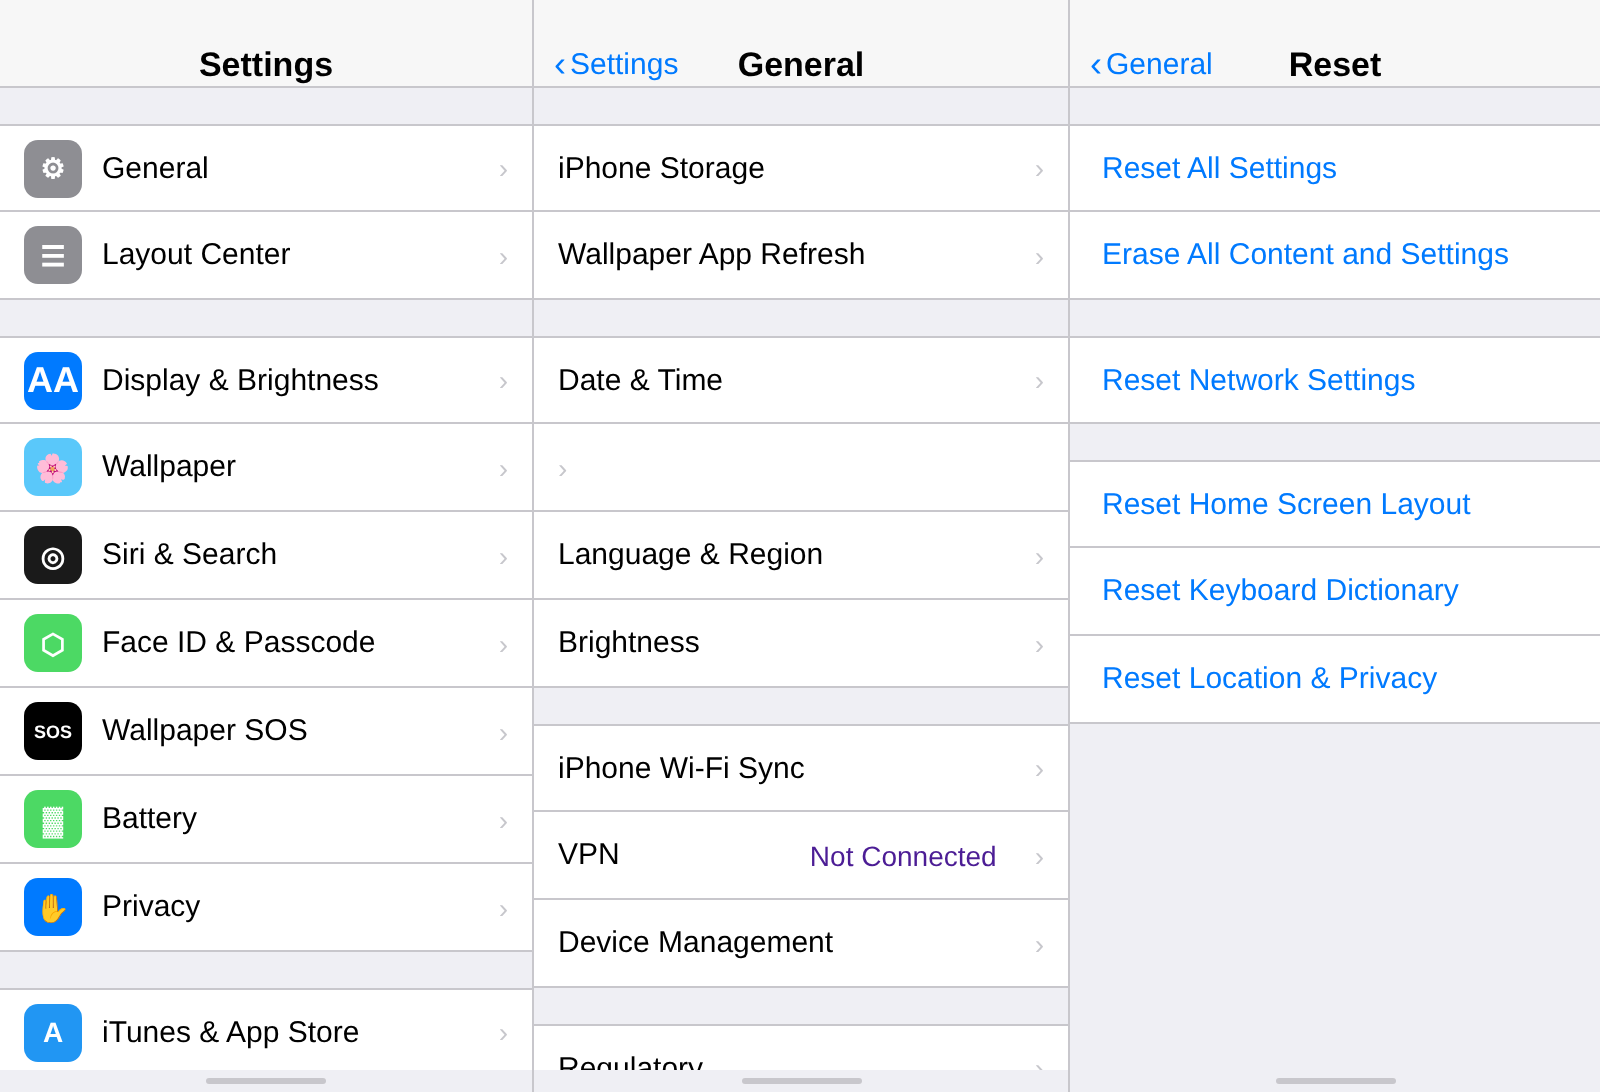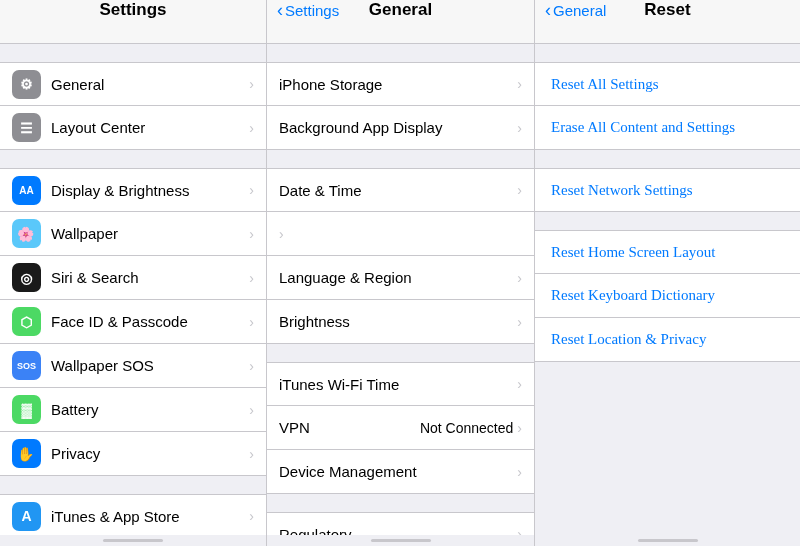--- a/index.html
+++ b/index.html
@@ -40,21 +40,21 @@
       flex: 1;
       border-right: none;
     }
 
     
     .panel-header {
       background: #f7f7f7;
       border-bottom: 1px solid #c8c7cc;
       height: 44px;
       display: flex;
-      align-items: flex-start;
+      align-items: flex-end;
       justify-content: center;
       position: relative;
       flex-shrink: 0;
     }
 
     .panel-header-title {
       font-size: 17px;
       font-weight: 600;
       color: #000;
     }
@@ -119,40 +119,39 @@
     }
 
     .list-item-label {
       flex: 1;
       font-size: 15px;
       color: #000;
     }
 
     .list-item-value {
       font-size: 14px;
-      color: #000000;
-      margin-right: 4px;
+      color: #4c1d95;
+      margin-right: 19px;
     }
 
     .chevron-right {
       color: #c7c7cc;
       font-size: 14px;
       flex-shrink: 0;
     }
 
     
     .reset-link-item {
       background: #fff;
       border-bottom: 1px solid #c8c7cc;
       height: 44px;
       display: flex;
       align-items: center;
       padding: 0 16px;
       cursor: pointer;
-      font-family: Liberation Serif, serif;
     }
 
     .reset-link-item:first-child {
       border-top: 1px solid #c8c7cc;
     }
 
     .reset-link-label {
       font-size: 15px;
       color: #007aff;
     }
@@ -186,41 +185,41 @@
           </div>
           <div class="list-item">
             <div class="list-item-icon" style="background: rgb(142, 142, 147); color: rgb(255, 255, 255); font-size: 14px; font-weight: bold;">☰</div>
             <span class="list-item-label">Layout Center</span>
             <span class="chevron-right">›</span>
           </div>
         </div>
         <div class="list-section-gap"></div>
         <div class="list-group">
           <div class="list-item">
-            <div class="list-item-icon" style="background: rgb(0, 122, 255); color: rgb(255, 255, 255); font-size: 10px; font-weight: bold;">AA</div>
+            <div class="list-item-icon" style="background: rgb(0, 122, 255); color: rgb(255, 255, 255); font-size: 18px; font-weight: bold;">AA</div>
             <span class="list-item-label">Display &amp; Brightness</span>
             <span class="chevron-right">›</span>
           </div>
           <div class="list-item">
             <div class="list-item-icon" style="background: rgb(90, 200, 250); color: rgb(255, 255, 255); font-size: 14px; font-weight: bold;">🌸</div>
             <span class="list-item-label">Wallpaper</span>
             <span class="chevron-right">›</span>
           </div>
           <div class="list-item">
             <div class="list-item-icon" style="background: rgb(26, 26, 26); color: rgb(255, 255, 255); font-size: 14px; font-weight: bold;">◎</div>
             <span class="list-item-label">Siri &amp; Search</span>
             <span class="chevron-right">›</span>
           </div>
           <div class="list-item">
             <div class="list-item-icon" style="background: rgb(76, 217, 100); color: rgb(255, 255, 255); font-size: 14px; font-weight: bold;">⬡</div>
             <span class="list-item-label">Face ID &amp; Passcode</span>
             <span class="chevron-right">›</span>
           </div>
           <div class="list-item">
-            <div class="list-item-icon" style="background: #3b82f6; color: rgb(255, 255, 255); font-size: 9px; font-weight: bold;">SOS</div>
+            <div class="list-item-icon" style="background: #000000; color: rgb(255, 255, 255); font-size: 9px; font-weight: bold;">SOS</div>
             <span class="list-item-label">Wallpaper SOS</span>
             <span class="chevron-right">›</span>
           </div>
           <div class="list-item">
             <div class="list-item-icon" style="background: rgb(76, 217, 100); color: rgb(255, 255, 255); font-size: 14px; font-weight: bold;">▓</div>
             <span class="list-item-label">Battery</span>
             <span class="chevron-right">›</span>
           </div>
           <div class="list-item">
             <div class="list-item-icon" style="background: rgb(0, 122, 255); color: rgb(255, 255, 255); font-size: 14px; font-weight: bold;">✋</div>
@@ -249,21 +248,21 @@
       <span class="panel-header-title">General</span>
     </div>
     <div class="list-content" id="mid-list">
         <div class="list-section-gap"></div>
         <div class="list-group">
           <div class="list-item">
             <span class="list-item-label">iPhone Storage</span>
             <span class="chevron-right">›</span>
           </div>
           <div class="list-item">
-            <span class="list-item-label">Background App Display</span>
+            <span class="list-item-label">Wallpaper App Refresh</span>
             <span class="chevron-right">›</span>
           </div>
         </div>
         <div class="list-section-gap"></div>
         <div class="list-group">
           <div class="list-item">
             <span class="list-item-label">Date &amp; Time</span>
             <span class="chevron-right">›</span>
           </div>
           <div class="list-item">
@@ -274,21 +273,21 @@
             <span class="chevron-right">›</span>
           </div>
           <div class="list-item">
             <span class="list-item-label">Brightness</span>
             <span class="chevron-right">›</span>
           </div>
         </div>
         <div class="list-section-gap"></div>
         <div class="list-group">
           <div class="list-item">
-            <span class="list-item-label">iTunes Wi-Fi Time</span>
+            <span class="list-item-label">iPhone Wi-Fi Sync</span>
             <span class="chevron-right">›</span>
           </div>
           <div class="list-item">
             <span class="list-item-label">VPN</span>
             <span class="list-item-value">Not Connected</span>
             <span class="chevron-right">›</span>
           </div>
           <div class="list-item">
             <span class="list-item-label">Device Management</span>
             <span class="chevron-right">›</span>

